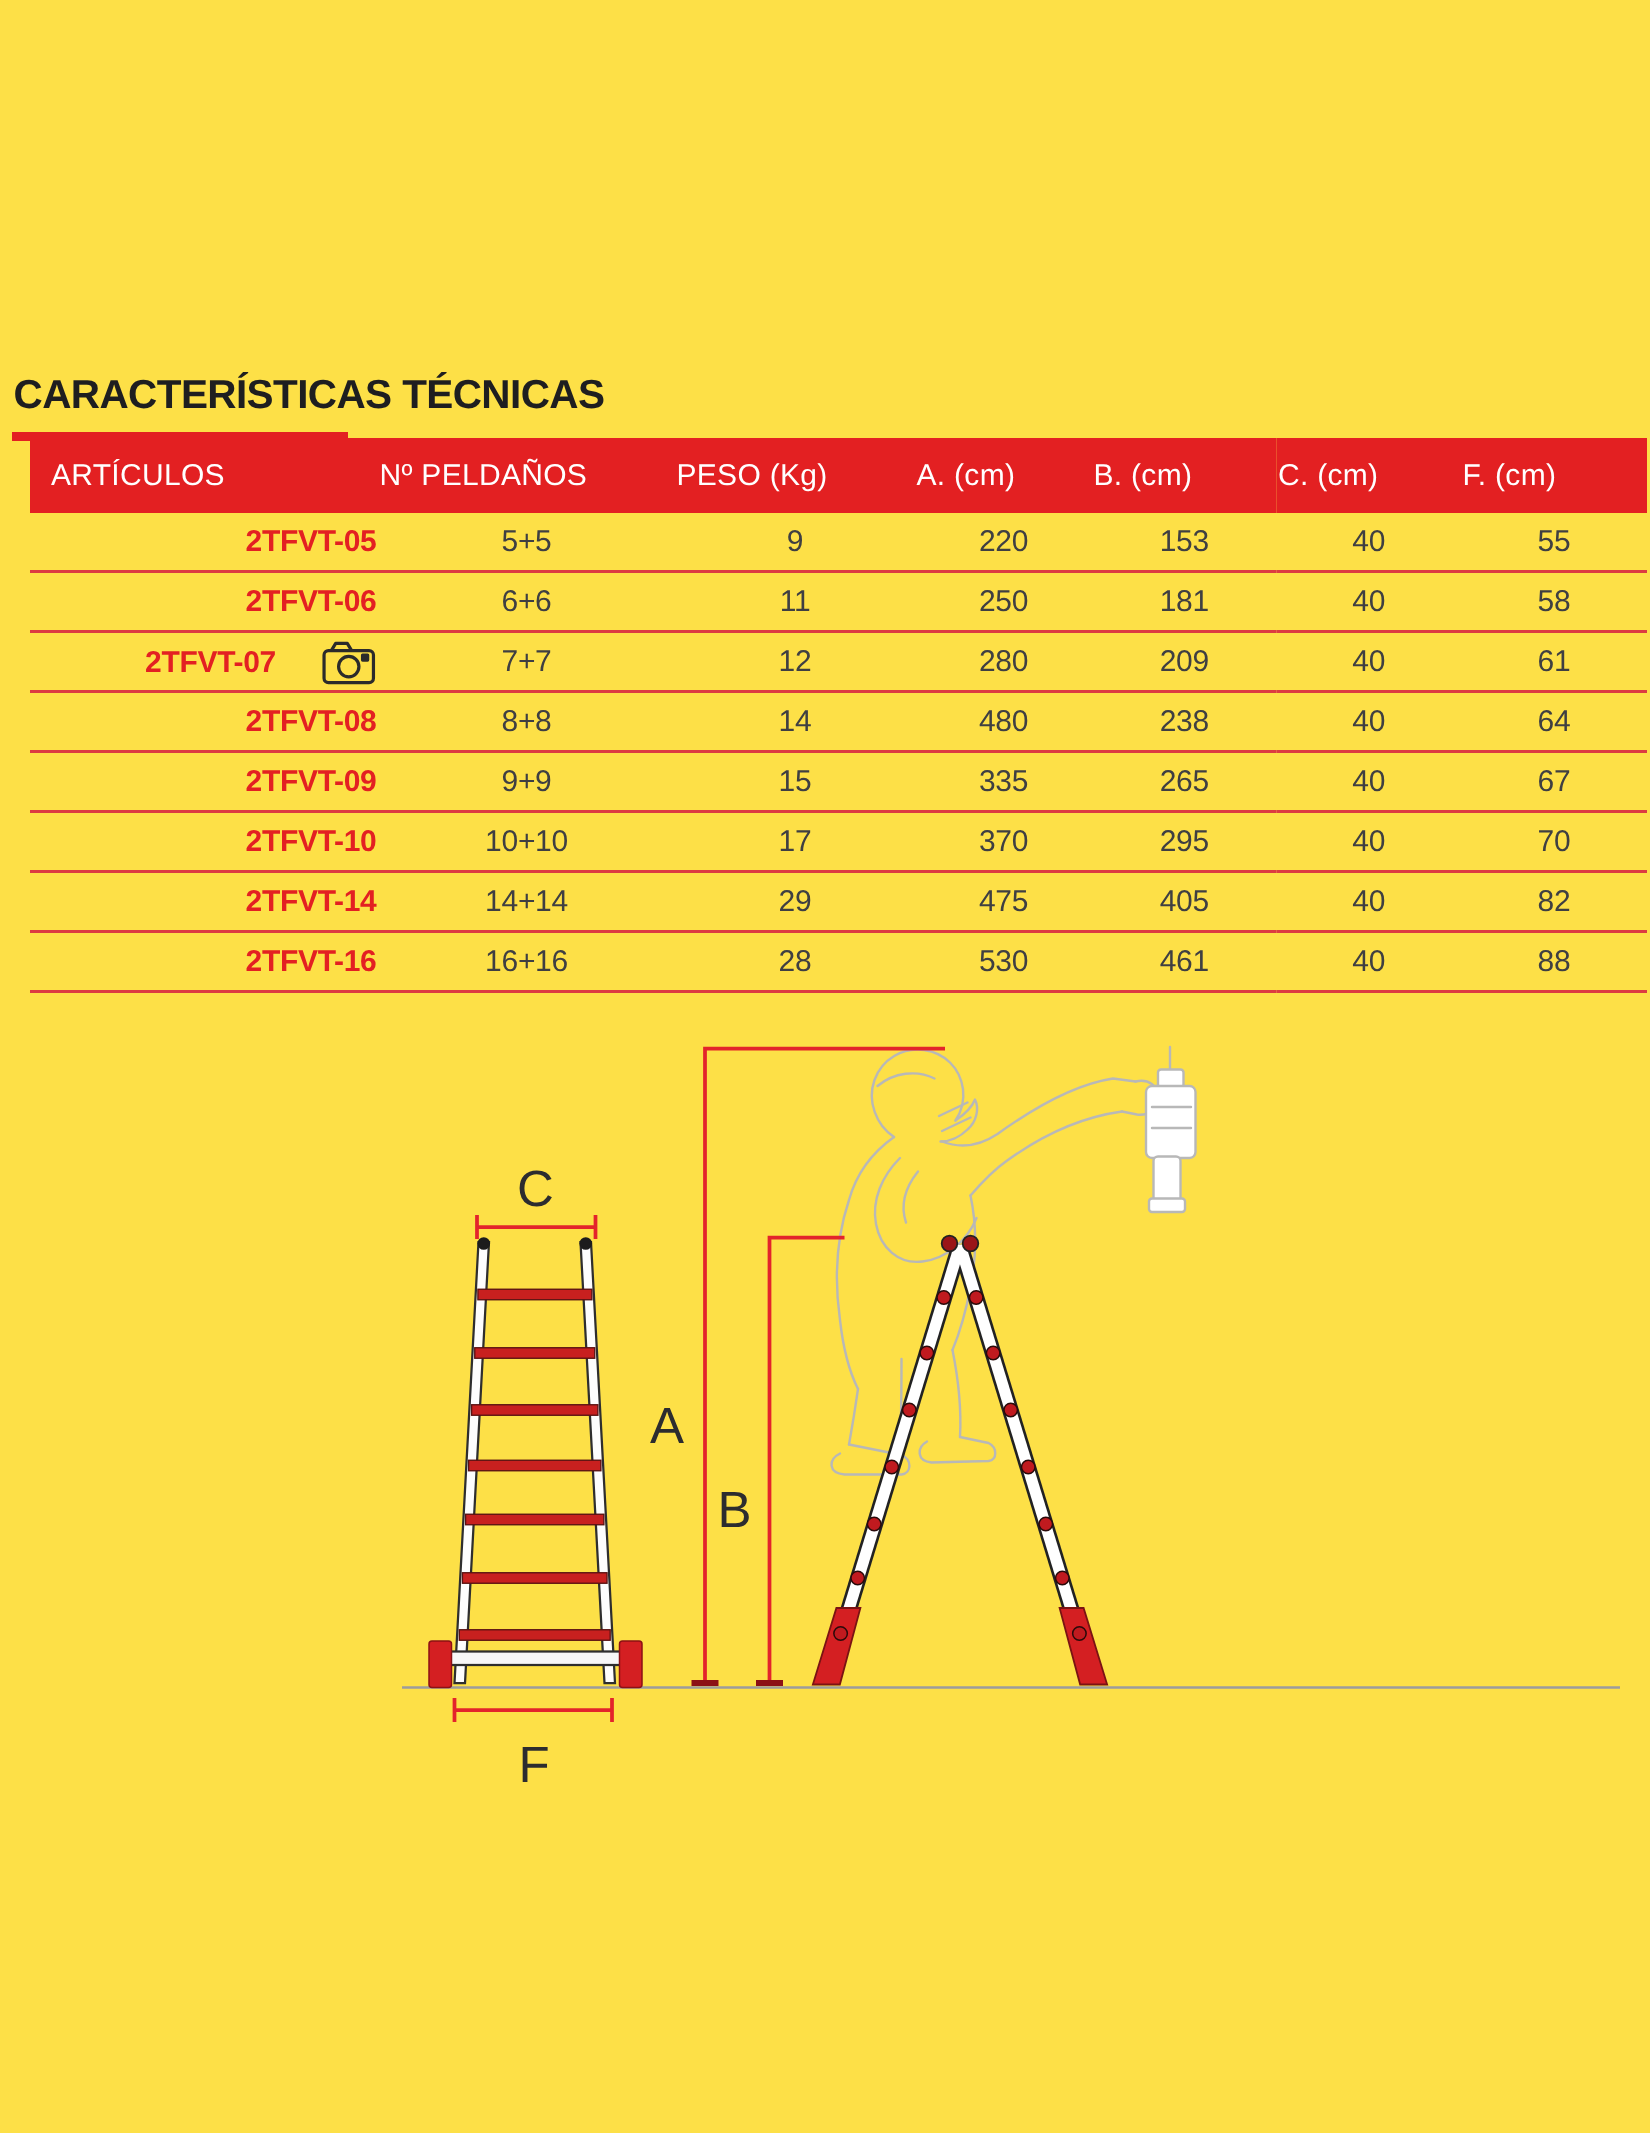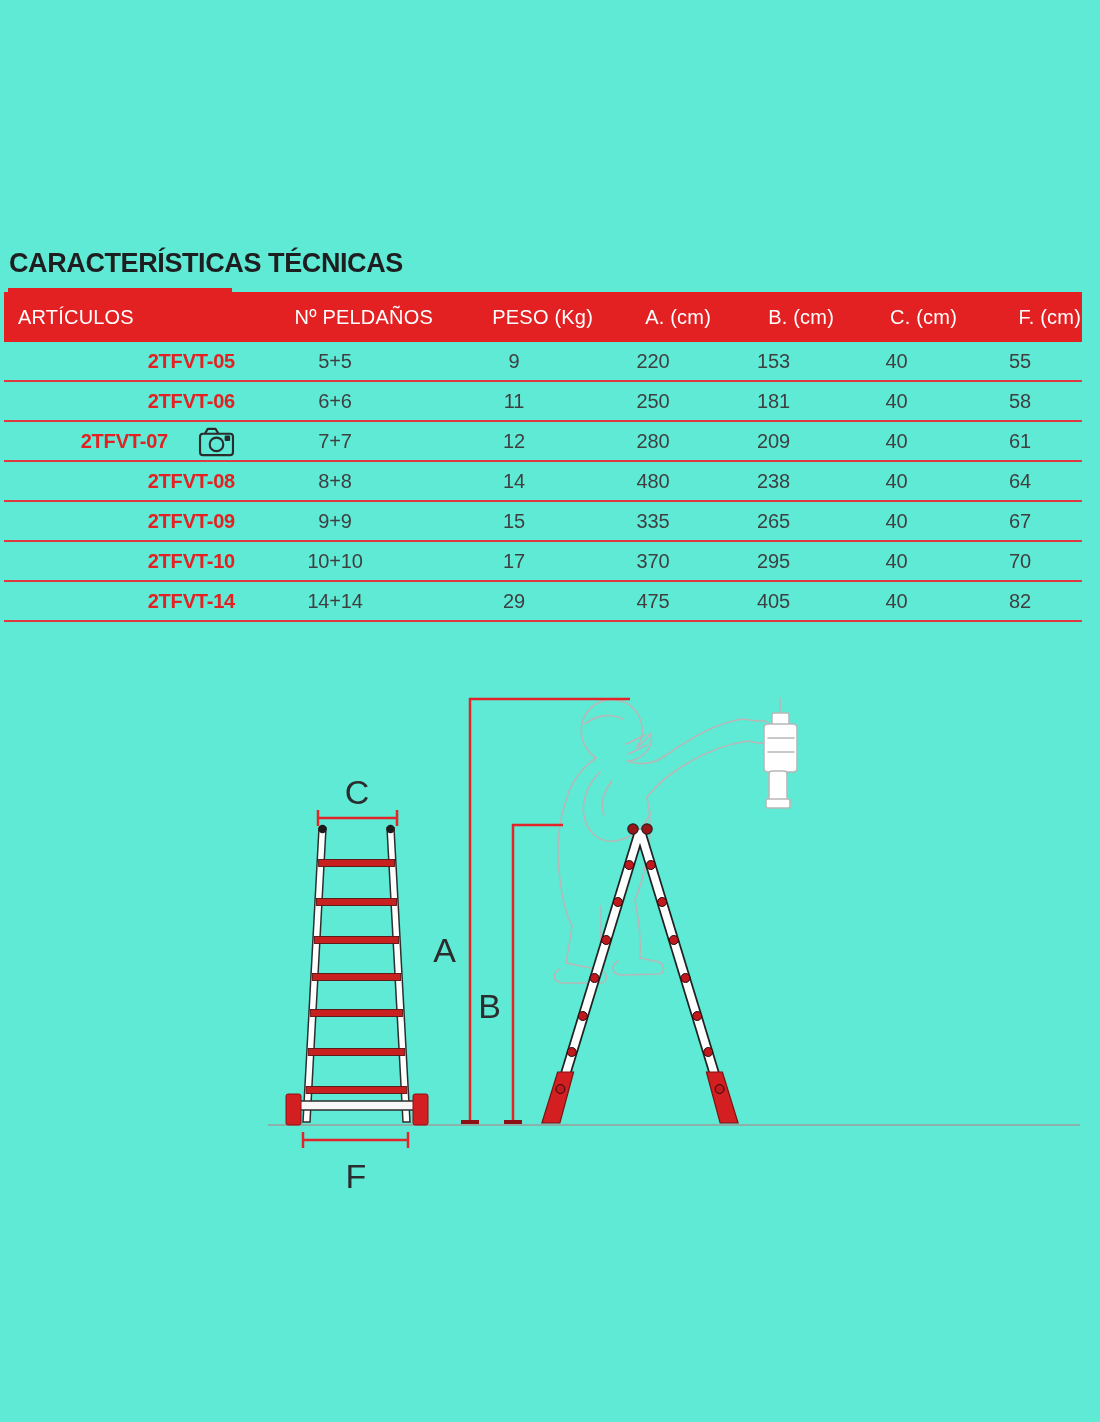--- a/index.html
+++ b/index.html
@@ -1,20 +1,20 @@
 <!DOCTYPE html>
 <html><head>
 <meta charset="utf-8">
 <style>
   html,body { margin:0; padding:0; background:#ffffff; }
   .page {
     position: relative;
     width: 1100px;
     height: 1422px;
-    background: #5eead4;
+    background: #fde047;
     font-family: "Liberation Sans", sans-serif;
     overflow: hidden;
   }
   .title {
     position: absolute;
     left: 9px;
     top: 248px;
     font-size: 27px;
     font-weight: 700;
     letter-spacing: -0.4px;
@@ -23,33 +23,33 @@
   .header-step {
     position: absolute;
     left: 8px;
     top: 288px;
     width: 224px;
     height: 6px;
     background: #e32022;
   }
   table.spec {
     position: absolute;
-    left: 4px;
+    left: 20px;
     top: 292px;
     width: 1078px;
     border-collapse: collapse;
     table-layout: fixed;
   }
   table.spec thead th {
     background: #e32022;
     color: #ffffff;
     font-size: 20px;
     font-weight: 400;
     height: 48px;
-    text-align: right;
+    text-align: left;
     letter-spacing: 0.2px;
   }
   table.spec thead th.c-art { text-align: left; padding-left: 14px; }
   table.spec tbody td {
     height: 36px;
     border-bottom: 2px solid #dc3c41;
     text-align: center;
     font-size: 20px;
     color: #3f3f42;
     letter-spacing: -0.2px;
@@ -156,20 +156,29 @@
         </tr>
         <tr>
           <td class="c-art"><span class="code">2TFVT-14</span></td>
           <td>14+14</td>
           <td>29</td>
           <td>475</td>
           <td>405</td>
           <td>40</td>
           <td>82</td>
         </tr>
+        <tr>
+          <td class="c-art"><span class="code">2TFVT-16</span></td>
+          <td>16+16</td>
+          <td>28</td>
+          <td>530</td>
+          <td>461</td>
+          <td>40</td>
+          <td>88</td>
+        </tr>
       </tbody>
   </table>
 
   <svg class="diagram" width="1100" height="512" viewBox="0 690 1100 512">
 
     <g stroke="#b8b8b8" stroke-width="1.6" fill="none" stroke-linecap="round" stroke-linejoin="round">
 
       <path d="M 596,758 C 584,750 578,734 583,720 C 588,706 602,698 616,700 C 630,702 640,712 642,726 C 643,734 641,741 637,747"></path>
       <path d="M 585,724 C 596,715 611,713 623,719"></path>
 

